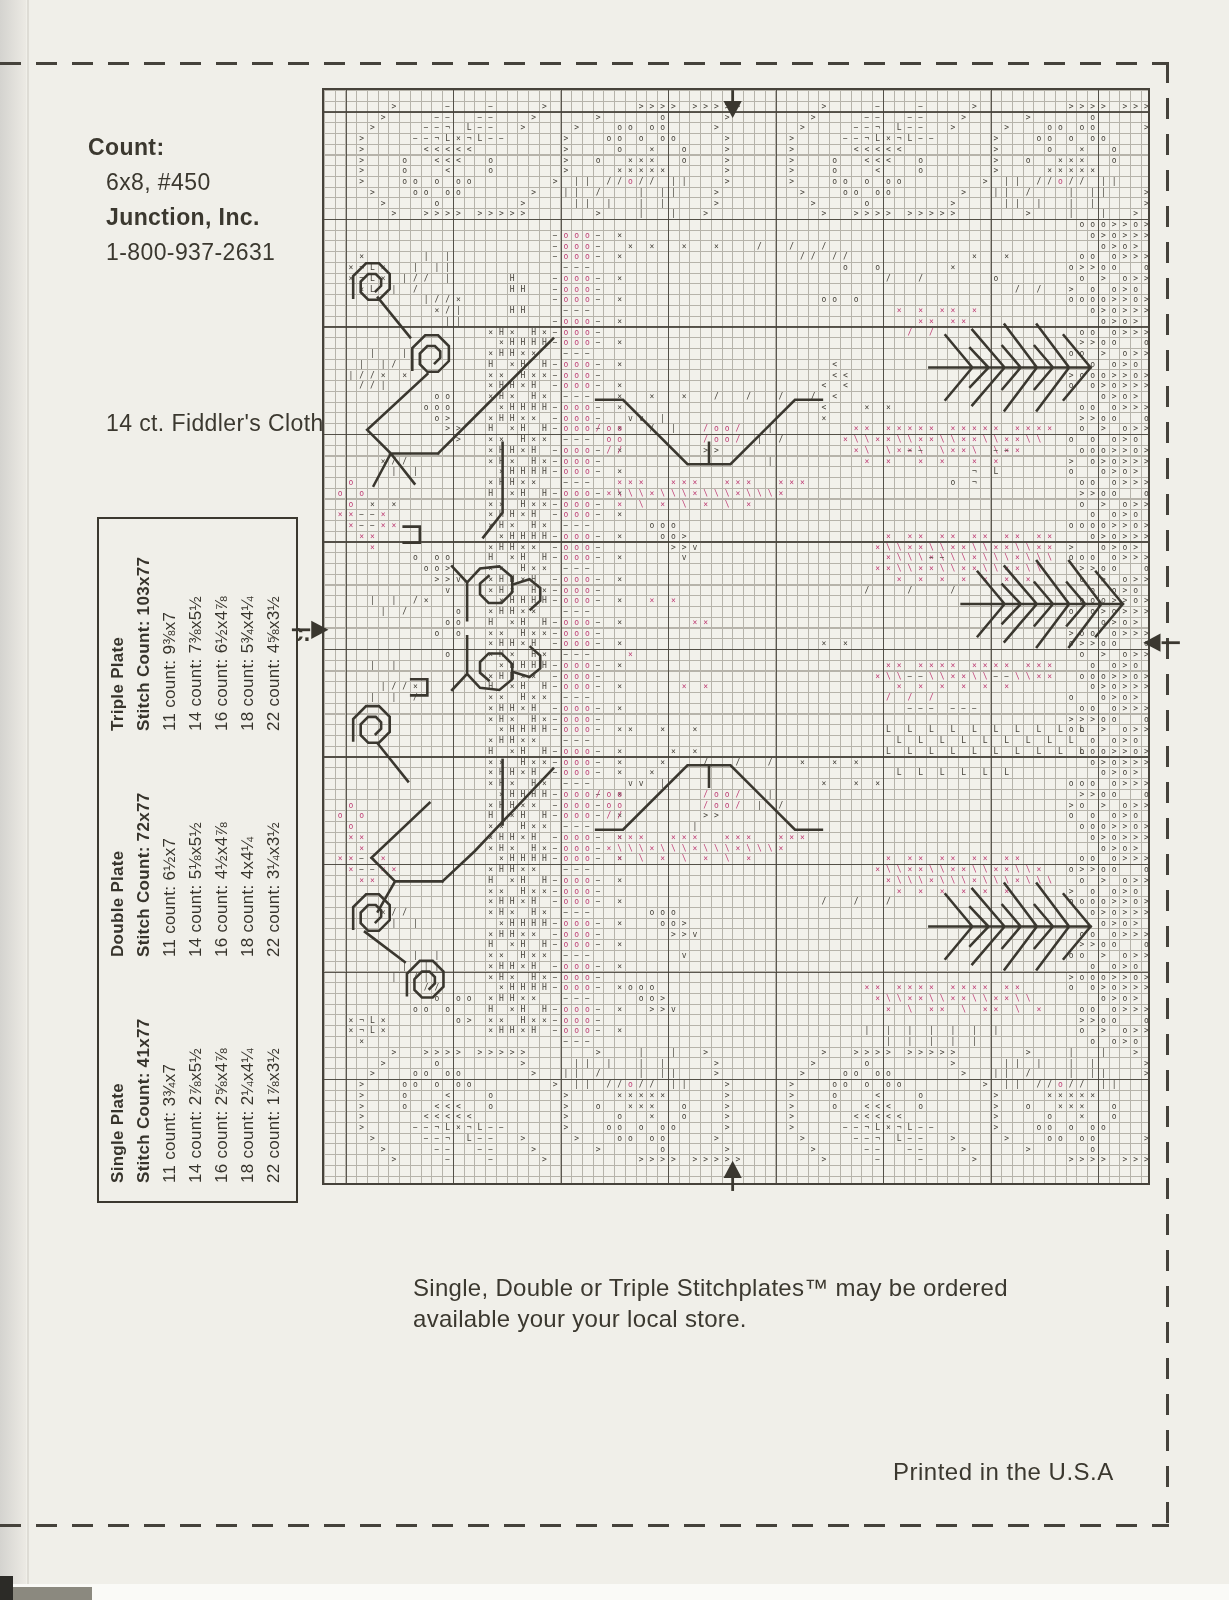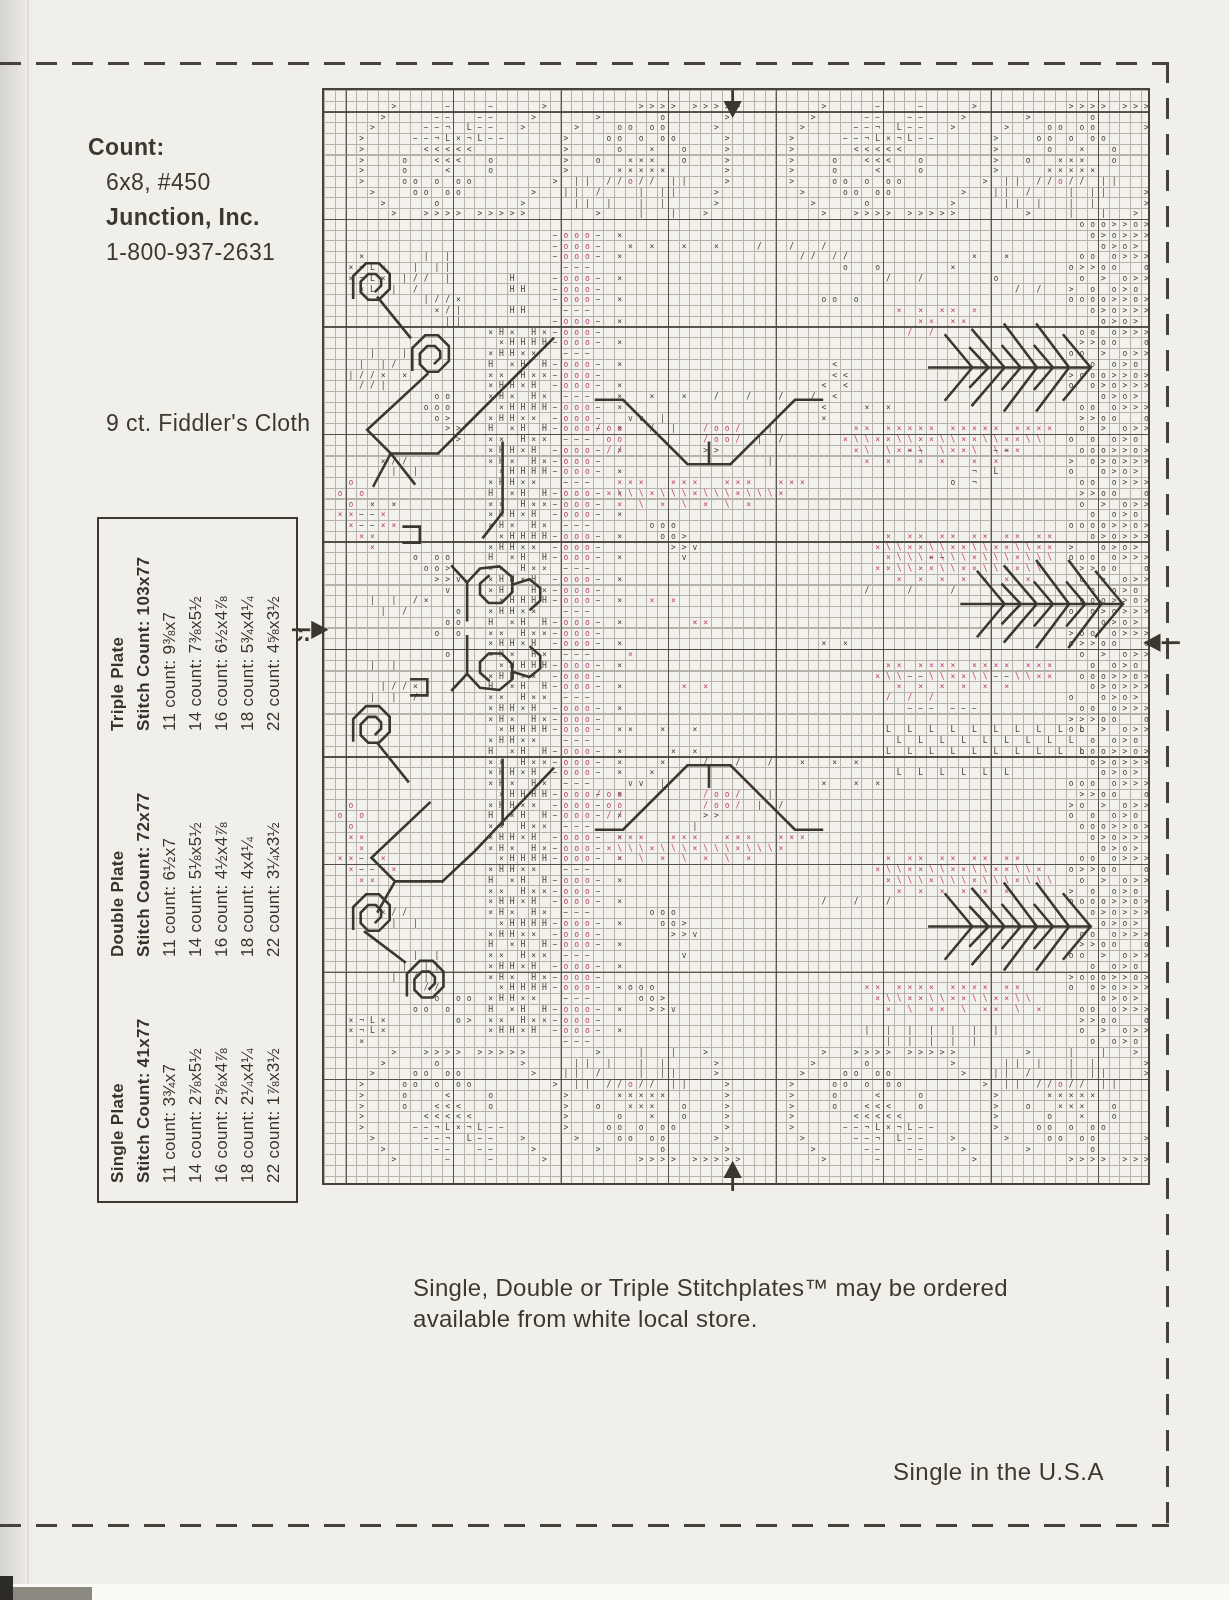--- a/index.html
+++ b/index.html
@@ -69,21 +69,21 @@
   <div class="dash-h dash-bottom"></div>
 
   <div id="info-blocks">
       <div class="info-block info-a">
         <div class="heading">Count:</div>
         <div class="line">6x8, #450</div>
         <div class="line bold">Junction, Inc.</div>
         <div class="line">1-800-937-2631</div>
       </div>
       <div class="info-block info-b">
-        <div class="line">9 ct. Fiddler's Cloth</div>
+        <div class="line">14 ct. Fiddler's Cloth</div>
       </div>
       <div class="info-block info-c">
         <div class="line">Stitchplates™</div>
         <div class="line">18 ct. white aida</div>
         <div class="line bold">Charles Craft, Inc.</div>
       </div>
     </div>
 
   <div class="plates-box">
     <div class="plates-inner" id="plates-inner">
@@ -2543,21 +2543,21 @@
         </g>
         <g>
           <path d="M79.8 51.6 L78.1 51.6" stroke="#3a372f" stroke-width="0.26" fill="none"></path>
           <polygon points="76.4,51.6 78,50.75 78,52.45" fill="#3a372f"></polygon>
         </g>
       </svg>
     </div>
 
   <div class="order-note" id="order-note">
       <div class="note-line"><span>Single, Double or Triple Stitchplates™  may be ordered</span></div>
-      <div class="note-line"><span>available from white local store.</span></div>
+      <div class="note-line"><span>available your your local store.</span></div>
     </div>
 
-  <div class="printed">Single in the U.S.A</div>
+  <div class="printed">Printed in the U.S.A</div>
 
   <div class="bottom-strip"></div>
   <div class="bottom-bar"></div>
   <div class="corner-mark"></div>
 </div>
 
 </body></html>

